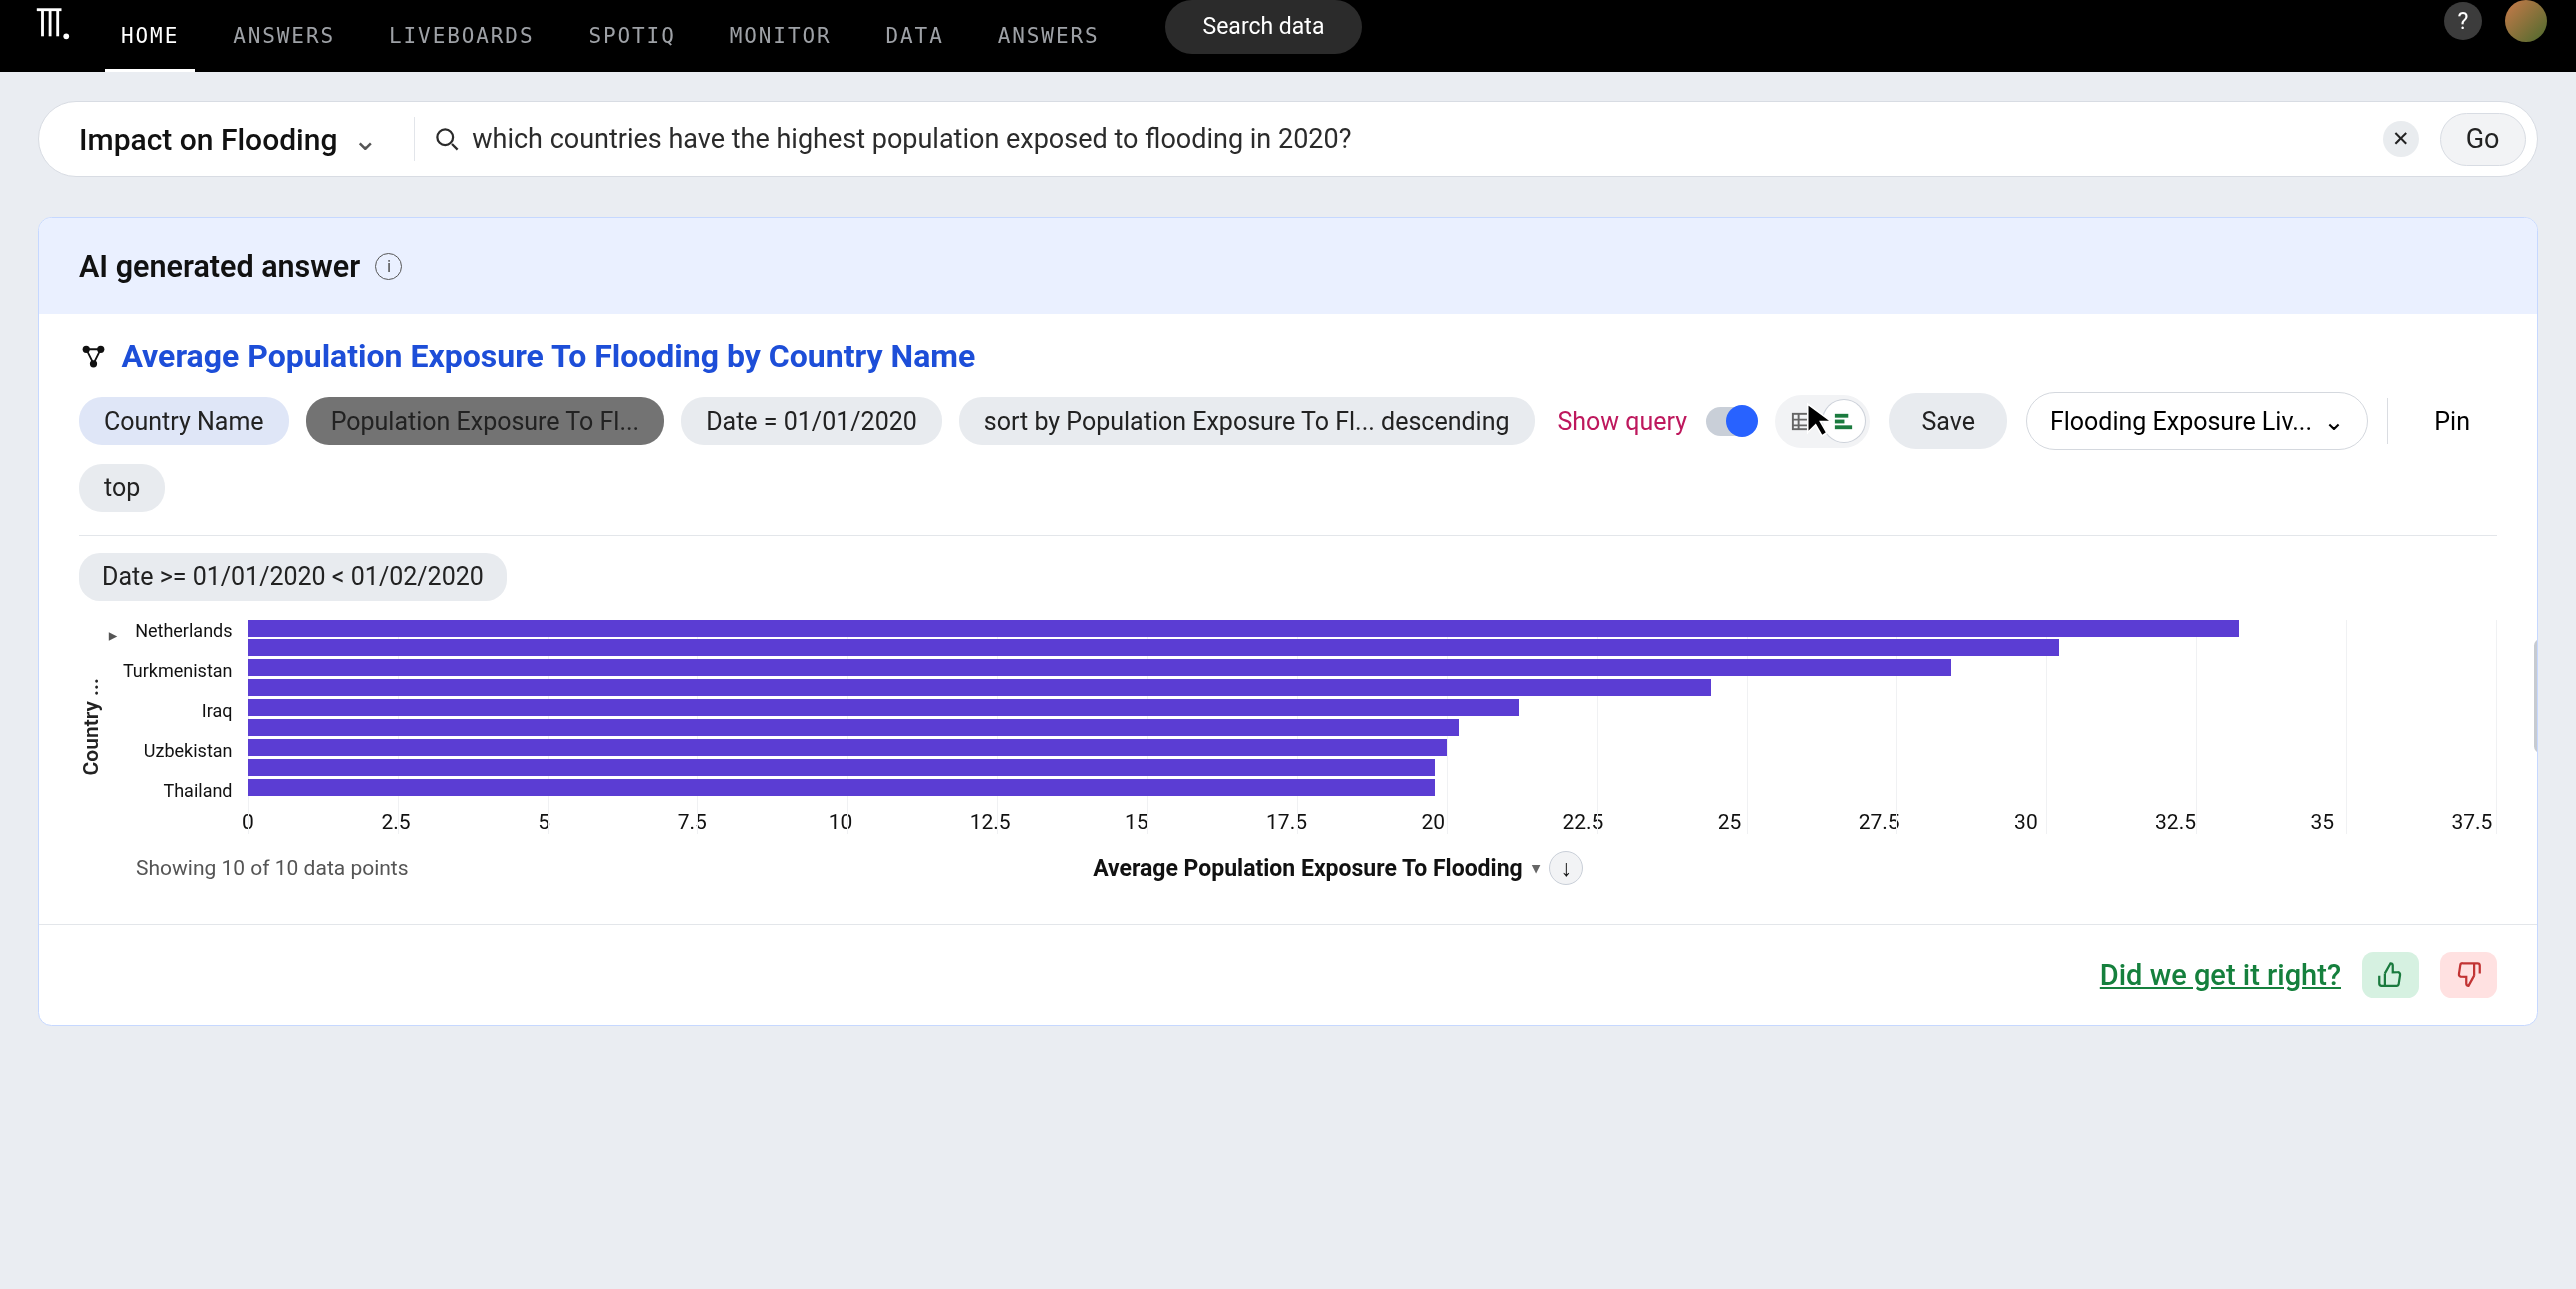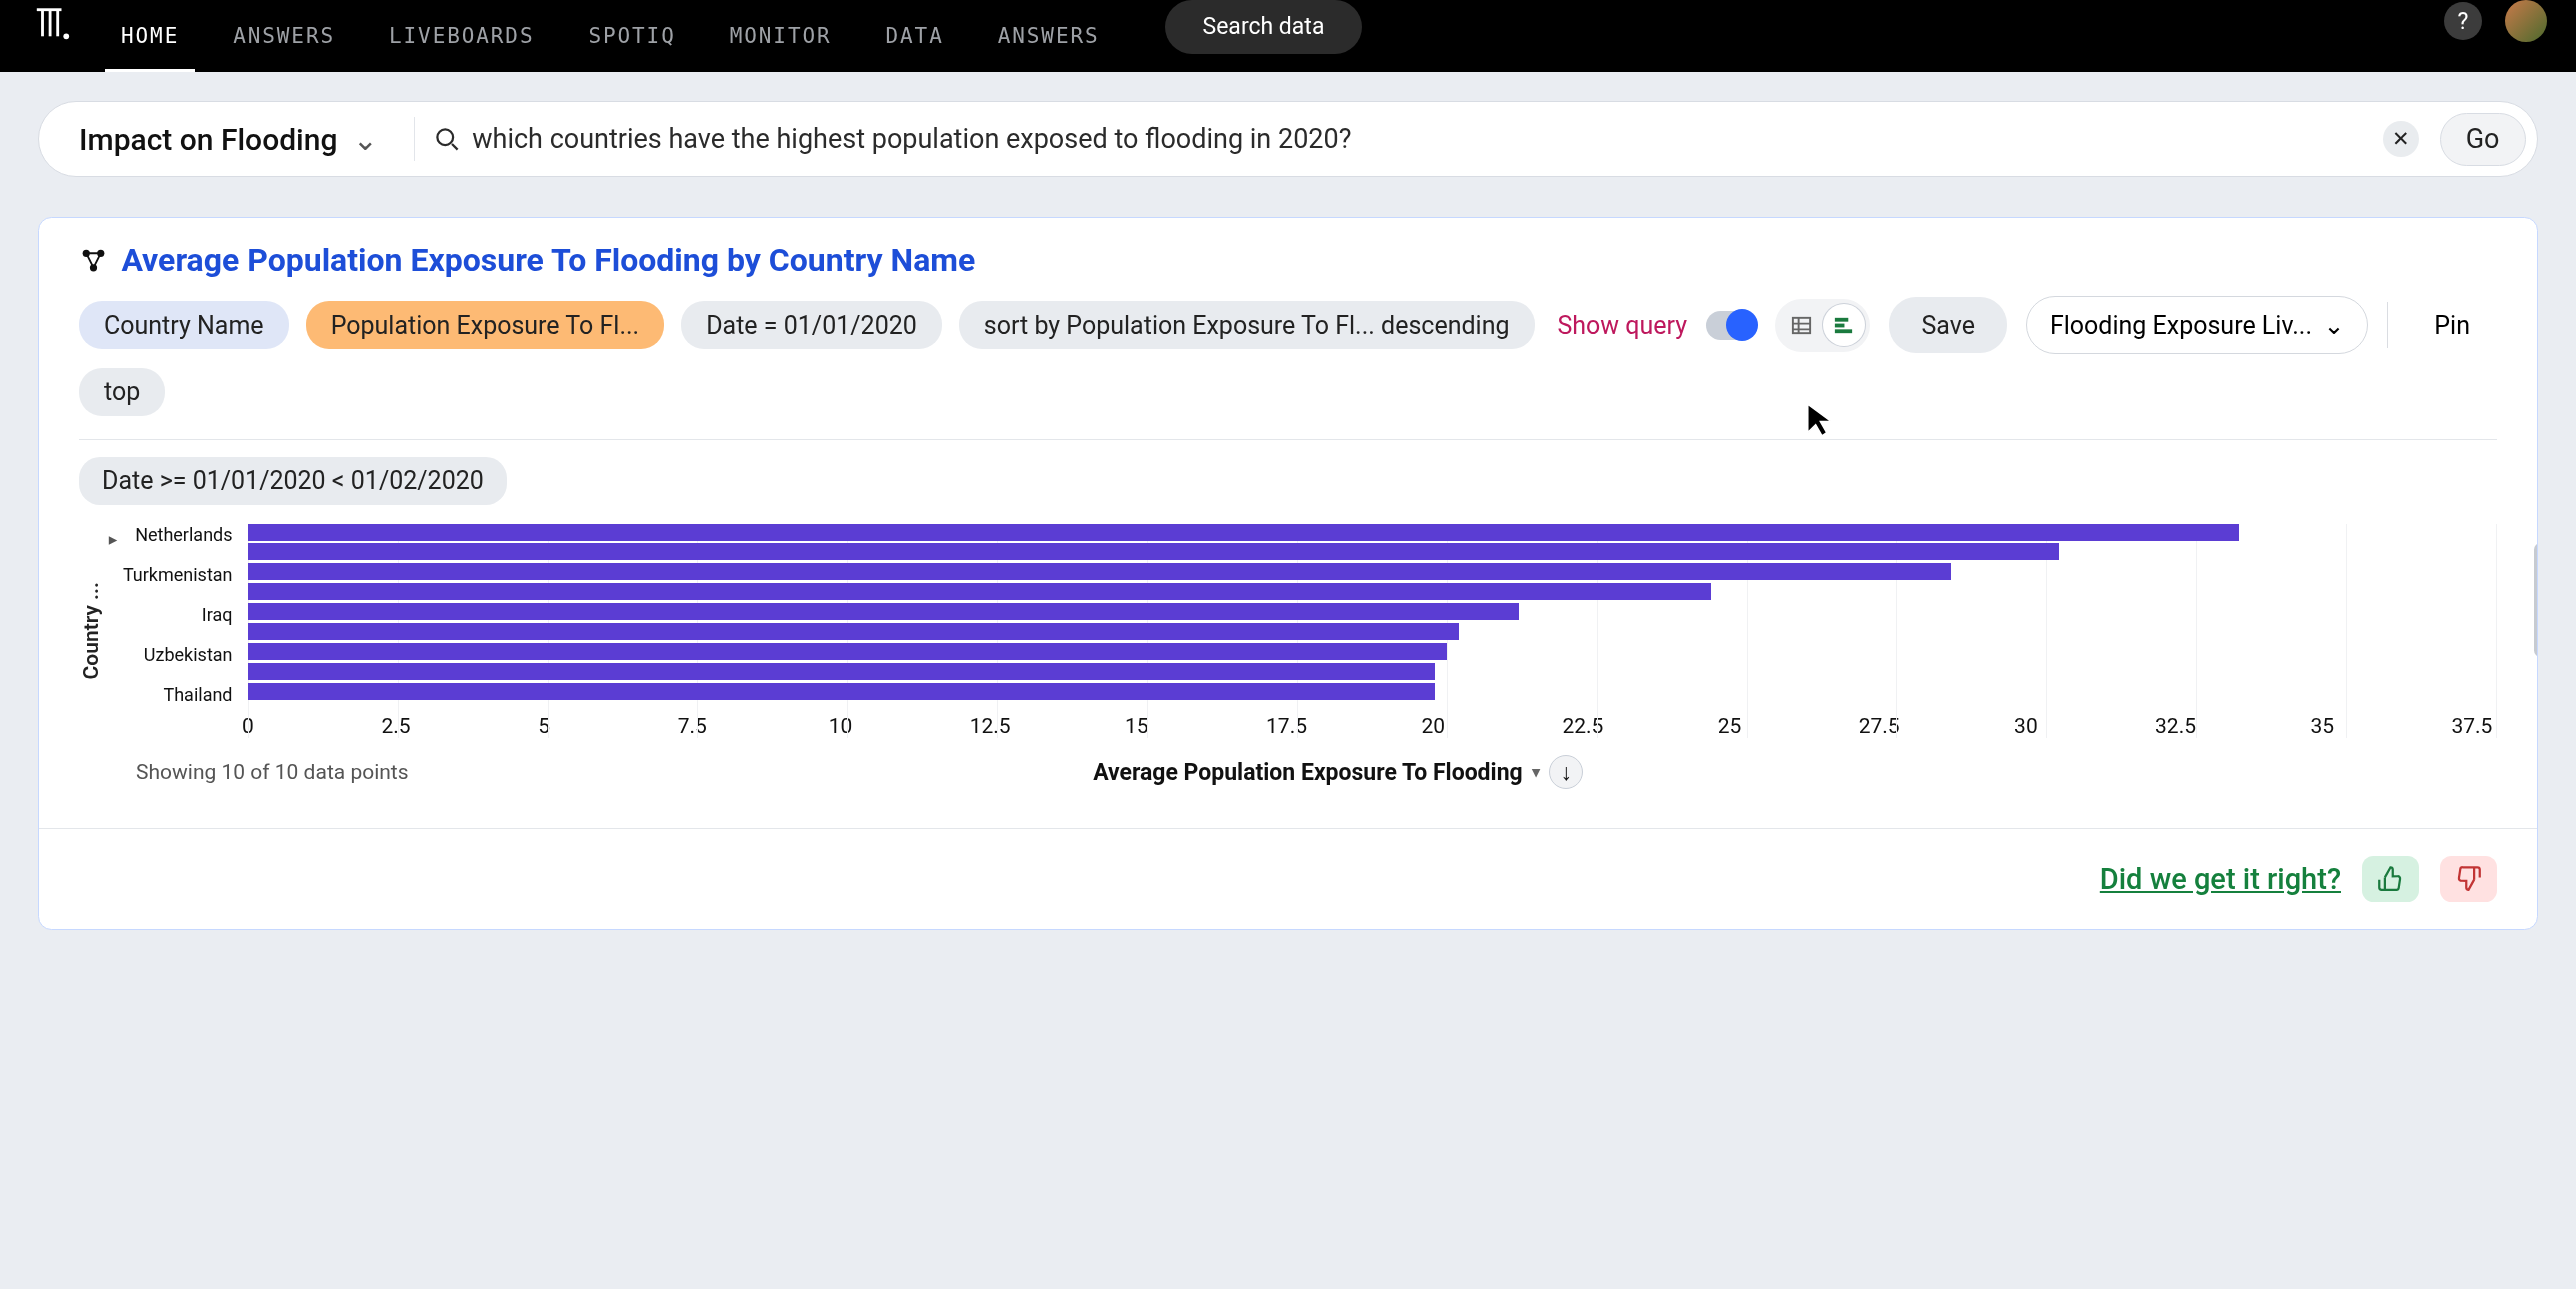--- a/index.html
+++ b/index.html
@@ -37,21 +37,21 @@
 .info-icon { width:27px; height:27px; border:1.9px solid #555; border-radius:50%; display:flex;align-items:center;justify-content:center; font-size:17px; color:#555;}
 
 .answer-area { padding: 23px 40px 9.5px 40px; }
 .answer-title-row { display:flex; align-items:center; gap:13.4px; margin-bottom:17px;}
 .answer-title { font-size:32px; font-weight:700; color:#1d4ed8; }
 .model-icon { width:29px; height:29px; }
 
 .pillrow { display:flex; align-items:center; flex-wrap:wrap; gap:17px; }
 .pill { background:#e8ebef; border-radius: 23px; padding: 9.5px 25px; font-size:25px; color:#222;}
 .pill.attr-blue { background:#dfe6f7; }
-.pill.attr-green { background:#fdba74; }
+.pill.attr-green { background:#737373; }
 
 .rightcontrols { margin-left:auto; display:flex; align-items:center; gap:19px;}
 .showquery { font-size:25px; color:#be185d; }
 .toggle { width:50px; height:29px; background:#c9cfd8; border-radius:29px; position:relative; }
 .toggle .knob { position:absolute; right:-1.9px; top:-1.9px; width:32px; height:32px; border-radius:50%; background:#2862ff; }
 .viewbtns { display:flex; background:#f2f3f5; border-radius:29px; padding:5.7px;}
 .viewbtn { width:42px; height:42px; border-radius:50%; display:flex;align-items:center;justify-content:center; }
 .viewbtn.active { background:#fff; box-shadow:0 0 0 1px #ccd1d9; }
 .savebtn { background:#e8ebef; border-radius:27px; padding: 13.4px 32px; font-size:25px; color:#222;}
 .dest-dd { border:1px solid #d4d8de; border-radius:29px; padding: 13.4px 23px; display:flex; align-items:center; gap:11.4px; font-size:25px;}
@@ -132,20 +132,24 @@
         <path d="M21 21l-5-5"></path>
       </svg>
     <div class="query-text">which countries have the highest population exposed to flooding in 2020?</div>
     <div class="clear-btn">✕</div>
     <div class="go-btn">Go</div>
   </div>
 </div>
 
 <div class="page">
   <div class="card">
+    <div class="card-header">
+      <span class="card-header-title">AI generated answer</span>
+      <span class="info-icon">i</span>
+    </div>
 
     <div class="answer-area">
       <div class="answer-title-row">
         <svg class="model-icon" viewBox="0 0 24 24">
             <circle cx="6" cy="6" r="3" fill="#111"></circle>
             <circle cx="18" cy="6" r="3" fill="#111"></circle>
             <circle cx="12" cy="18" r="3" fill="#111"></circle>
             <path d="M6 6 L18 6 L12 18 Z" fill="none" stroke="#111" stroke-width="1.5"></path>
           </svg>
         <div class="answer-title">Average Population Exposure To Flooding by Country Name</div>

